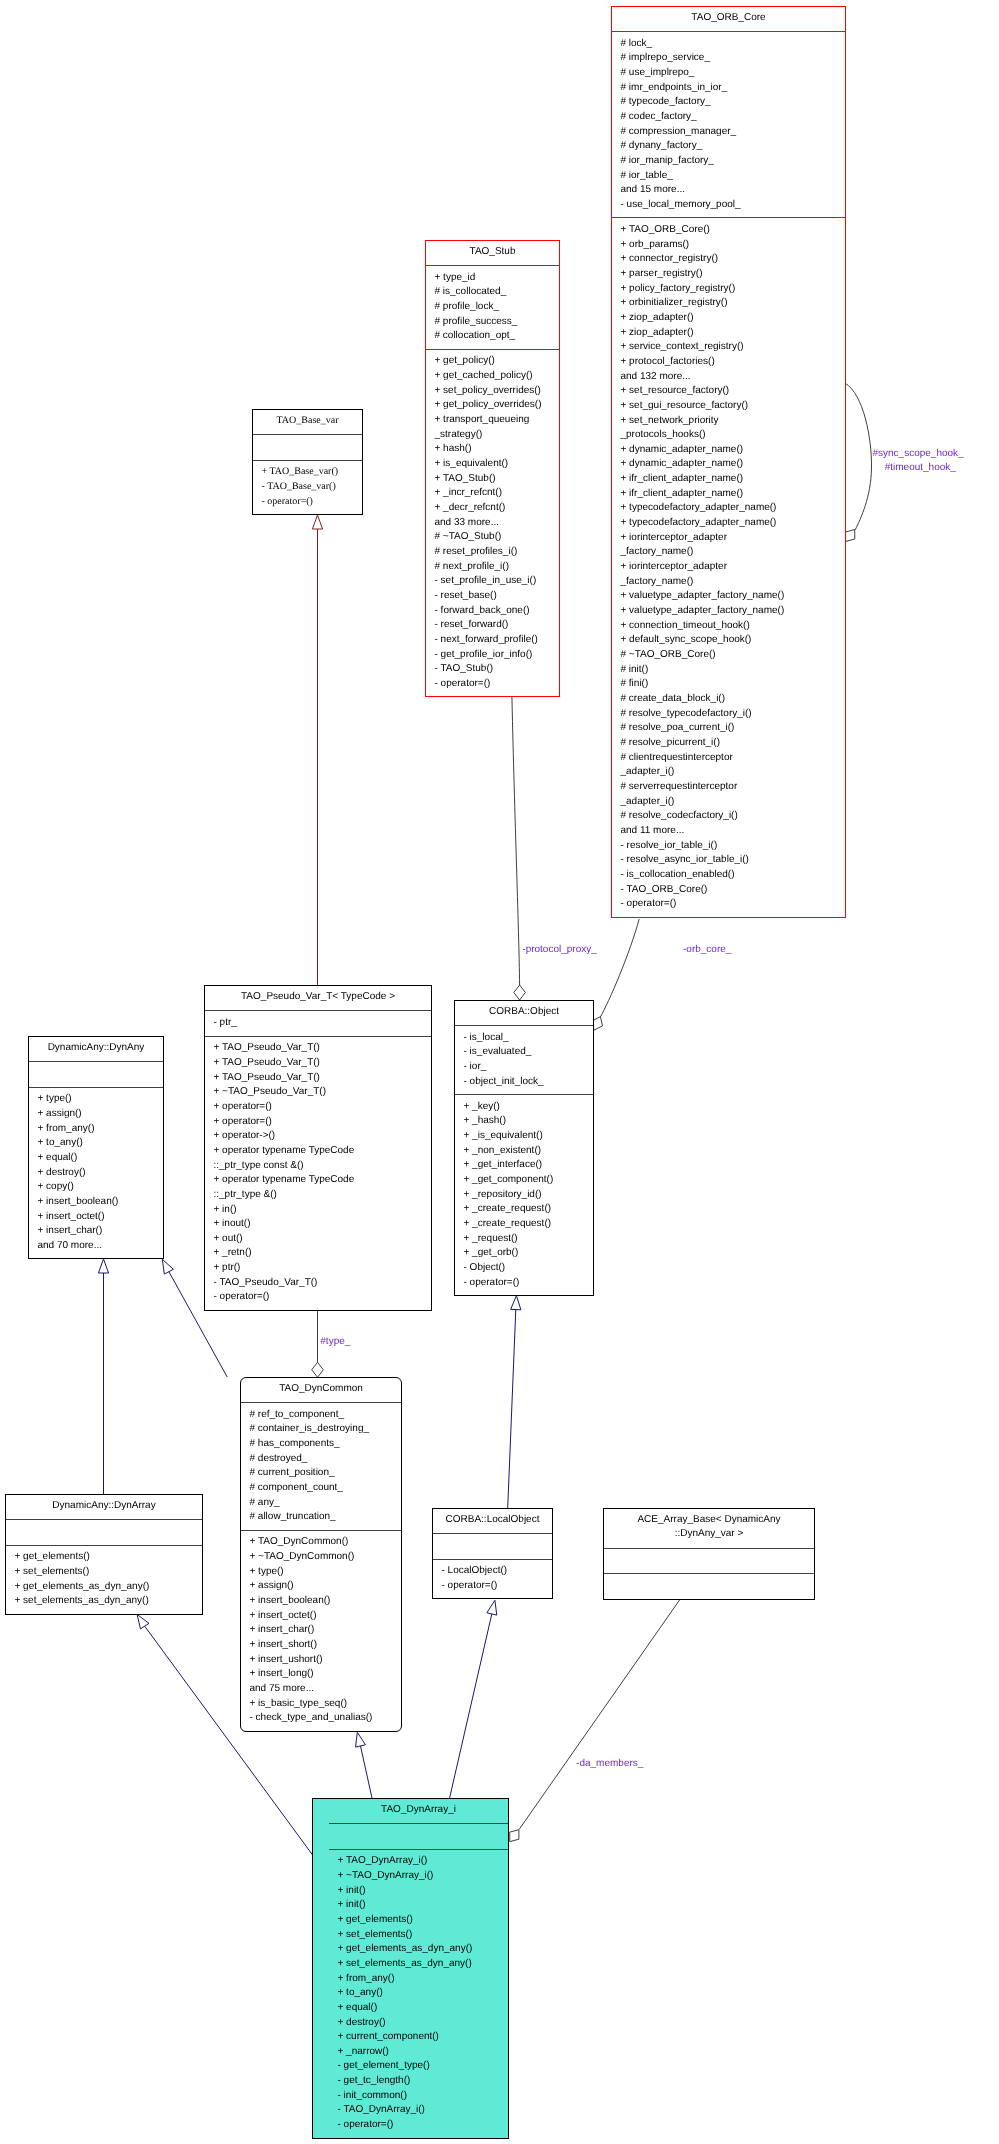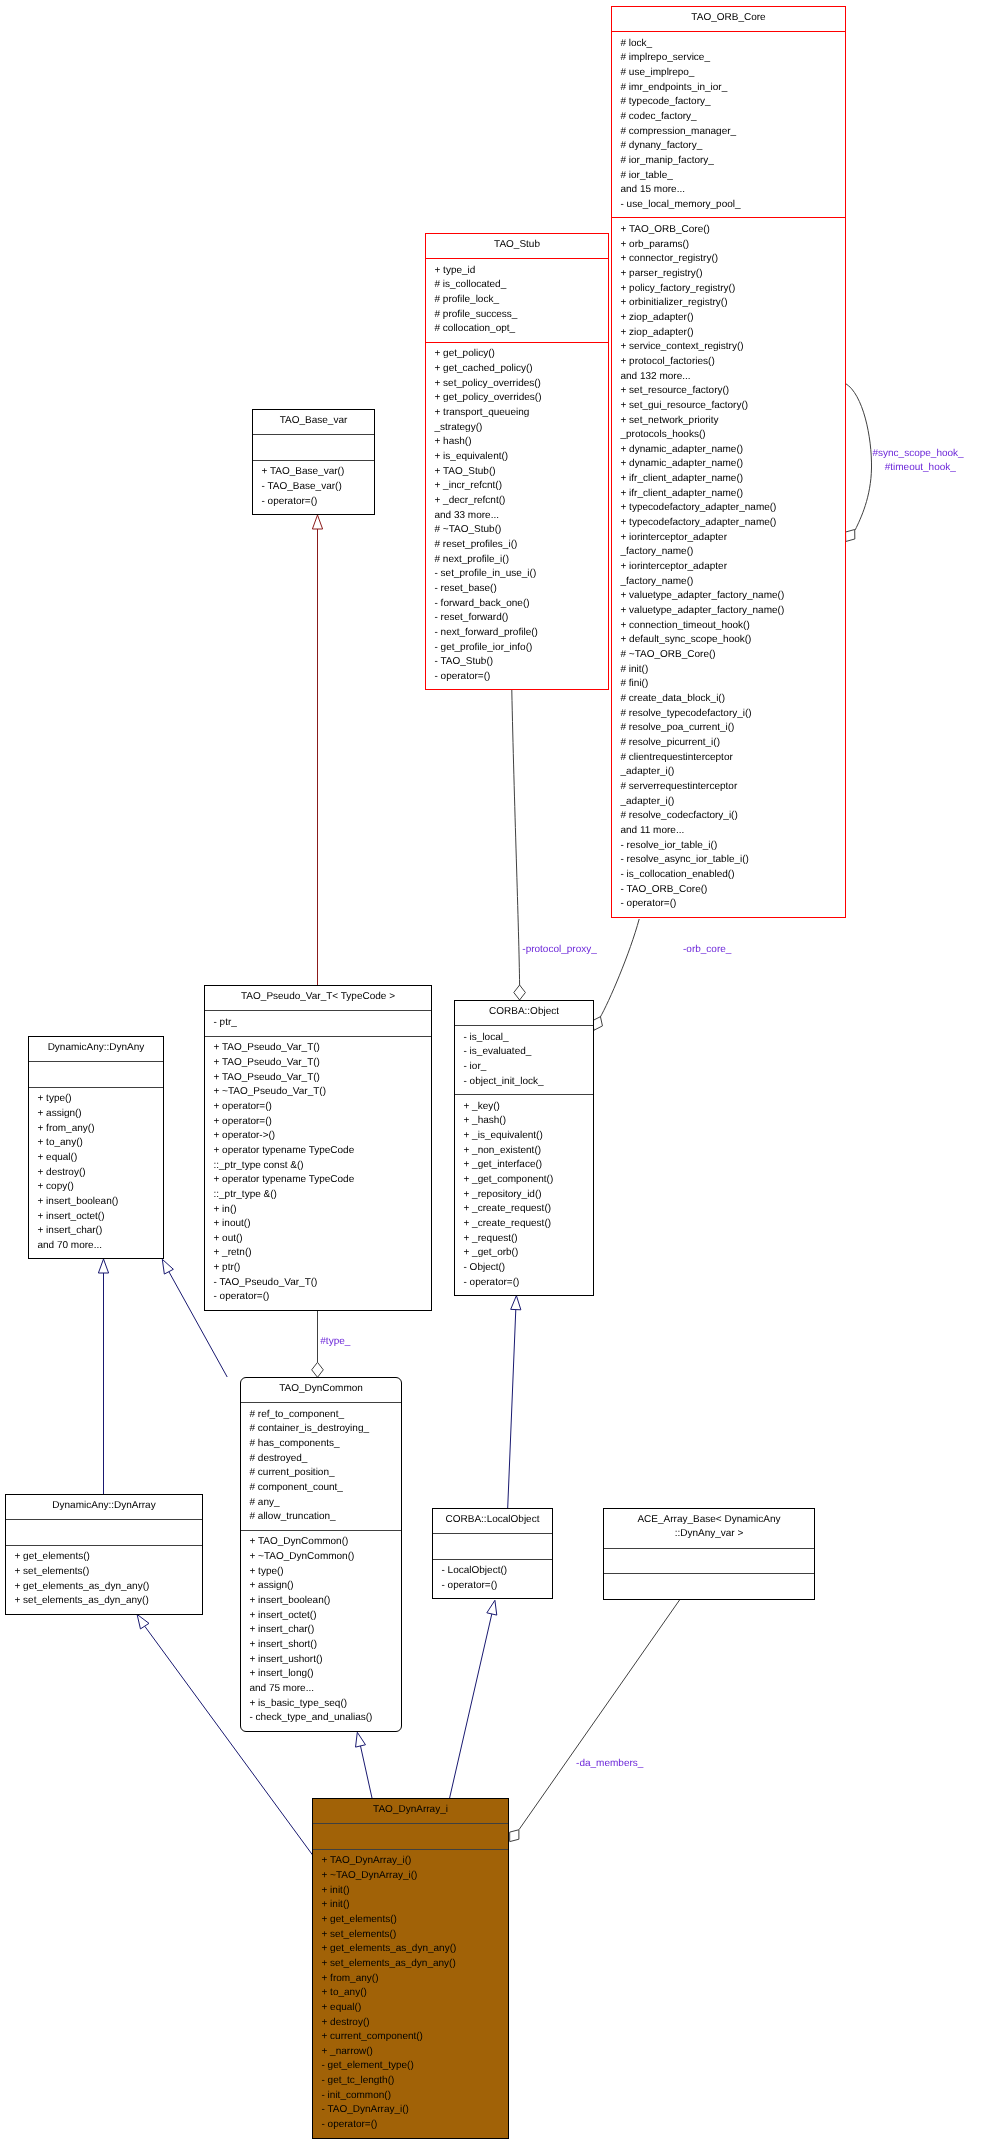--- a/index.html
+++ b/index.html
@@ -4,21 +4,21 @@
 <title>TAO_DynArray_i collaboration diagram</title>
 <style>
 html,body{margin:0;padding:0;background:#ffffff;}
 #canvas{position:relative;will-change:transform;width:999px;height:2144px;background:#ffffff;overflow:hidden;
   font-family:"Liberation Sans",sans-serif;font-size:10px;color:#000000;
   -webkit-font-smoothing:antialiased;text-rendering:geometricPrecision;}
 svg#edges{position:absolute;left:0;top:0;width:999px;height:2144px;}
 .node{position:absolute;box-sizing:border-box;background:#ffffff;z-index:2;}
 .node.red{border:1px solid #ff0000;}
 .node.black{border:1px solid #000000;}
-.node.focus{border:1px solid #000000;background:#a16207;}
+.node.focus{border:1px solid #000000;background:#5eead4;padding-left:16px;}
 .node .title{text-align:center;line-height:14.654px;padding:3.8px 2px 5.4px;white-space:pre-line;}
 .node .comp .row{line-height:14.654px;white-space:pre;}
 .node .comp{line-height:14.654px;padding:4.75px 3px 4.75px 8.5px;white-space:pre-line;min-height:15.2px;}
 .node.red>.comp{border-top:1px solid #ff0000;}
 .node.black>.comp,.node.focus>.comp{border-top:1px solid #404040;}
 .elabel{position:absolute;line-height:14.654px;white-space:pre;z-index:3;color:#6d28d9;}
 </style>
 </head>
 <body>
 
@@ -72,26 +72,26 @@
         <path d="M680.6,1598.5 L519,1829.6" fill="none" stroke="#404040" stroke-width="1"></path>
         <polygon points="509.70,1841.60 509.70,1832.12 518.88,1829.74 518.88,1839.22" fill="#ffffff" stroke="#404040" stroke-width="1" stroke-linejoin="miter"></polygon>
       </g>
     </svg>
   <div id="nodes">
       <div class="node red" style="left: 611px; top: 6px; width: 235px;">
         <div class="title">TAO_ORB_Core</div>
         <div class="comp attrs"><div class="row"># lock_</div><div class="row"># implrepo_service_</div><div class="row"># use_implrepo_</div><div class="row"># imr_endpoints_in_ior_</div><div class="row"># typecode_factory_</div><div class="row"># codec_factory_</div><div class="row"># compression_manager_</div><div class="row"># dynany_factory_</div><div class="row"># ior_manip_factory_</div><div class="row"># ior_table_</div><div class="row">and 15 more...</div><div class="row">- use_local_memory_pool_</div></div>
         <div class="comp methods"><div class="row">+ TAO_ORB_Core()</div><div class="row">+ orb_params()</div><div class="row">+ connector_registry()</div><div class="row">+ parser_registry()</div><div class="row">+ policy_factory_registry()</div><div class="row">+ orbinitializer_registry()</div><div class="row">+ ziop_adapter()</div><div class="row">+ ziop_adapter()</div><div class="row">+ service_context_registry()</div><div class="row">+ protocol_factories()</div><div class="row">and 132 more...</div><div class="row">+ set_resource_factory()</div><div class="row">+ set_gui_resource_factory()</div><div class="row">+ set_network_priority</div><div class="row">_protocols_hooks()</div><div class="row">+ dynamic_adapter_name()</div><div class="row">+ dynamic_adapter_name()</div><div class="row">+ ifr_client_adapter_name()</div><div class="row">+ ifr_client_adapter_name()</div><div class="row">+ typecodefactory_adapter_name()</div><div class="row">+ typecodefactory_adapter_name()</div><div class="row">+ iorinterceptor_adapter</div><div class="row">_factory_name()</div><div class="row">+ iorinterceptor_adapter</div><div class="row">_factory_name()</div><div class="row">+ valuetype_adapter_factory_name()</div><div class="row">+ valuetype_adapter_factory_name()</div><div class="row">+ connection_timeout_hook()</div><div class="row">+ default_sync_scope_hook()</div><div class="row"># ~TAO_ORB_Core()</div><div class="row"># init()</div><div class="row"># fini()</div><div class="row"># create_data_block_i()</div><div class="row"># resolve_typecodefactory_i()</div><div class="row"># resolve_poa_current_i()</div><div class="row"># resolve_picurrent_i()</div><div class="row"># clientrequestinterceptor</div><div class="row">_adapter_i()</div><div class="row"># serverrequestinterceptor</div><div class="row">_adapter_i()</div><div class="row"># resolve_codecfactory_i()</div><div class="row">and 11 more...</div><div class="row">- resolve_ior_table_i()</div><div class="row">- resolve_async_ior_table_i()</div><div class="row">- is_collocation_enabled()</div><div class="row">- TAO_ORB_Core()</div><div class="row">- operator=()</div></div>
       </div>
-      <div class="node red" style="left: 425px; top: 233px; width: 184px;">
+      <div class="node red" style="left: 425px; top: 240px; width: 135px;">
         <div class="title">TAO_Stub</div>
         <div class="comp attrs"><div class="row">+ type_id</div><div class="row"># is_collocated_</div><div class="row"># profile_lock_</div><div class="row"># profile_success_</div><div class="row"># collocation_opt_</div></div>
         <div class="comp methods"><div class="row">+ get_policy()</div><div class="row">+ get_cached_policy()</div><div class="row">+ set_policy_overrides()</div><div class="row">+ get_policy_overrides()</div><div class="row">+ transport_queueing</div><div class="row">_strategy()</div><div class="row">+ hash()</div><div class="row">+ is_equivalent()</div><div class="row">+ TAO_Stub()</div><div class="row">+ _incr_refcnt()</div><div class="row">+ _decr_refcnt()</div><div class="row">and 33 more...</div><div class="row"># ~TAO_Stub()</div><div class="row"># reset_profiles_i()</div><div class="row"># next_profile_i()</div><div class="row">- set_profile_in_use_i()</div><div class="row">- reset_base()</div><div class="row">- forward_back_one()</div><div class="row">- reset_forward()</div><div class="row">- next_forward_profile()</div><div class="row">- get_profile_ior_info()</div><div class="row">- TAO_Stub()</div><div class="row">- operator=()</div></div>
       </div>
-      <div class="node black" style="left: 252px; top: 409px; width: 123px;">
+      <div class="node black" style="left: 252px; top: 409px; width: 111px; font-family: Liberation Serif, serif;">
         <div class="title">TAO_Base_var</div>
         <div class="comp attrs"></div>
         <div class="comp methods"><div class="row">+ TAO_Base_var()</div><div class="row">- TAO_Base_var()</div><div class="row">- operator=()</div></div>
       </div>
       <div class="node black" style="left: 204px; top: 985px; width: 228px;">
         <div class="title">TAO_Pseudo_Var_T&lt; TypeCode &gt;</div>
         <div class="comp attrs"><div class="row">- ptr_</div></div>
         <div class="comp methods"><div class="row">+ TAO_Pseudo_Var_T()</div><div class="row">+ TAO_Pseudo_Var_T()</div><div class="row">+ TAO_Pseudo_Var_T()</div><div class="row">+ ~TAO_Pseudo_Var_T()</div><div class="row">+ operator=()</div><div class="row">+ operator=()</div><div class="row">+ operator-&gt;()</div><div class="row">+ operator typename TypeCode</div><div class="row">::_ptr_type const &amp;()</div><div class="row">+ operator typename TypeCode</div><div class="row">::_ptr_type &amp;()</div><div class="row">+ in()</div><div class="row">+ inout()</div><div class="row">+ out()</div><div class="row">+ _retn()</div><div class="row">+ ptr()</div><div class="row">- TAO_Pseudo_Var_T()</div><div class="row">- operator=()</div></div>
       </div>
       <div class="node black" style="left: 28px; top: 1036px; width: 136px;">

